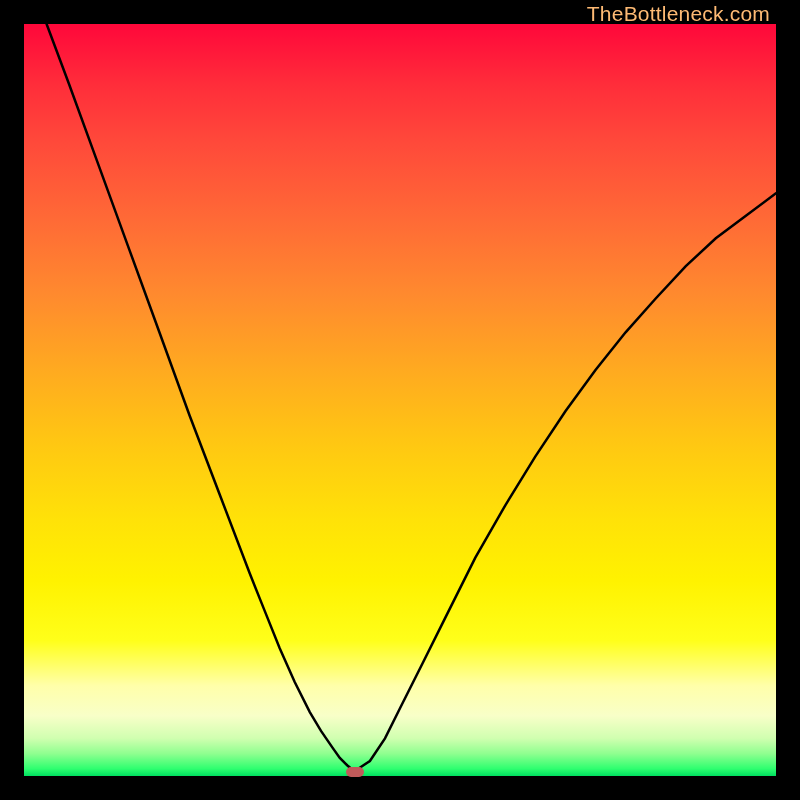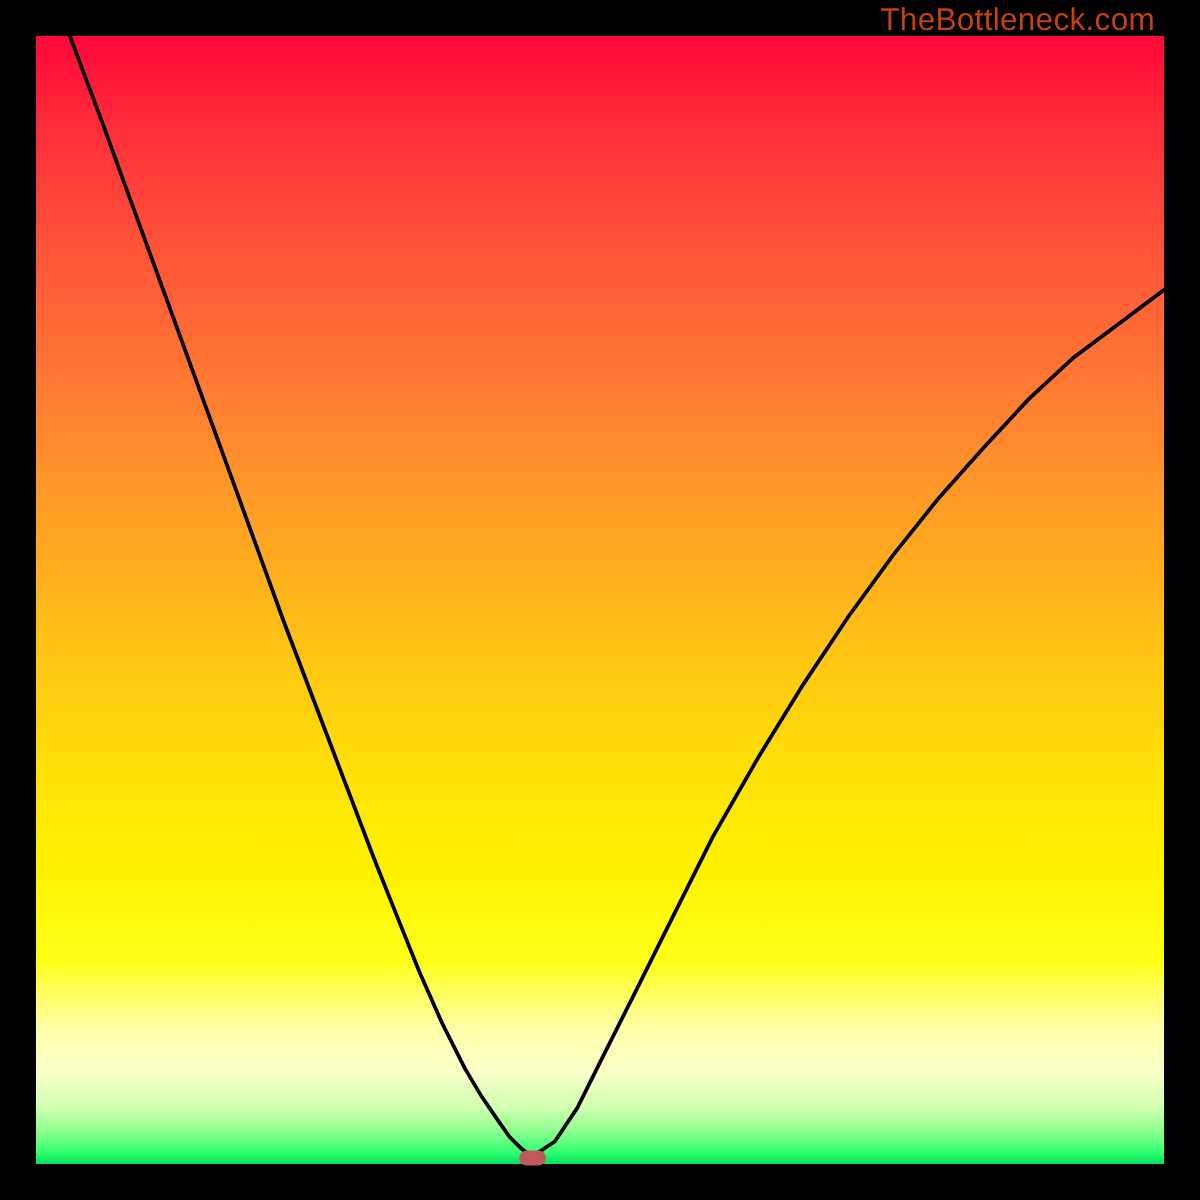--- a/index.html
+++ b/index.html
@@ -47,21 +47,21 @@
       #d0ffb0 95%,
       #90ff90 97%,
       #30ff70 99%,
       #00e060 100%
     );
   }
   .watermark {
     position: absolute;
     top: 2px;
     right: 30px;
-    color: #c2410c;
+    color: #fdba74;
     font-size: 21px;
     font-weight: 500;
     letter-spacing: 0.2px;
     z-index: 5;
   }
   svg.curve {
     position: absolute;
     top: 24px;
     left: 24px;
     width: 752px;

